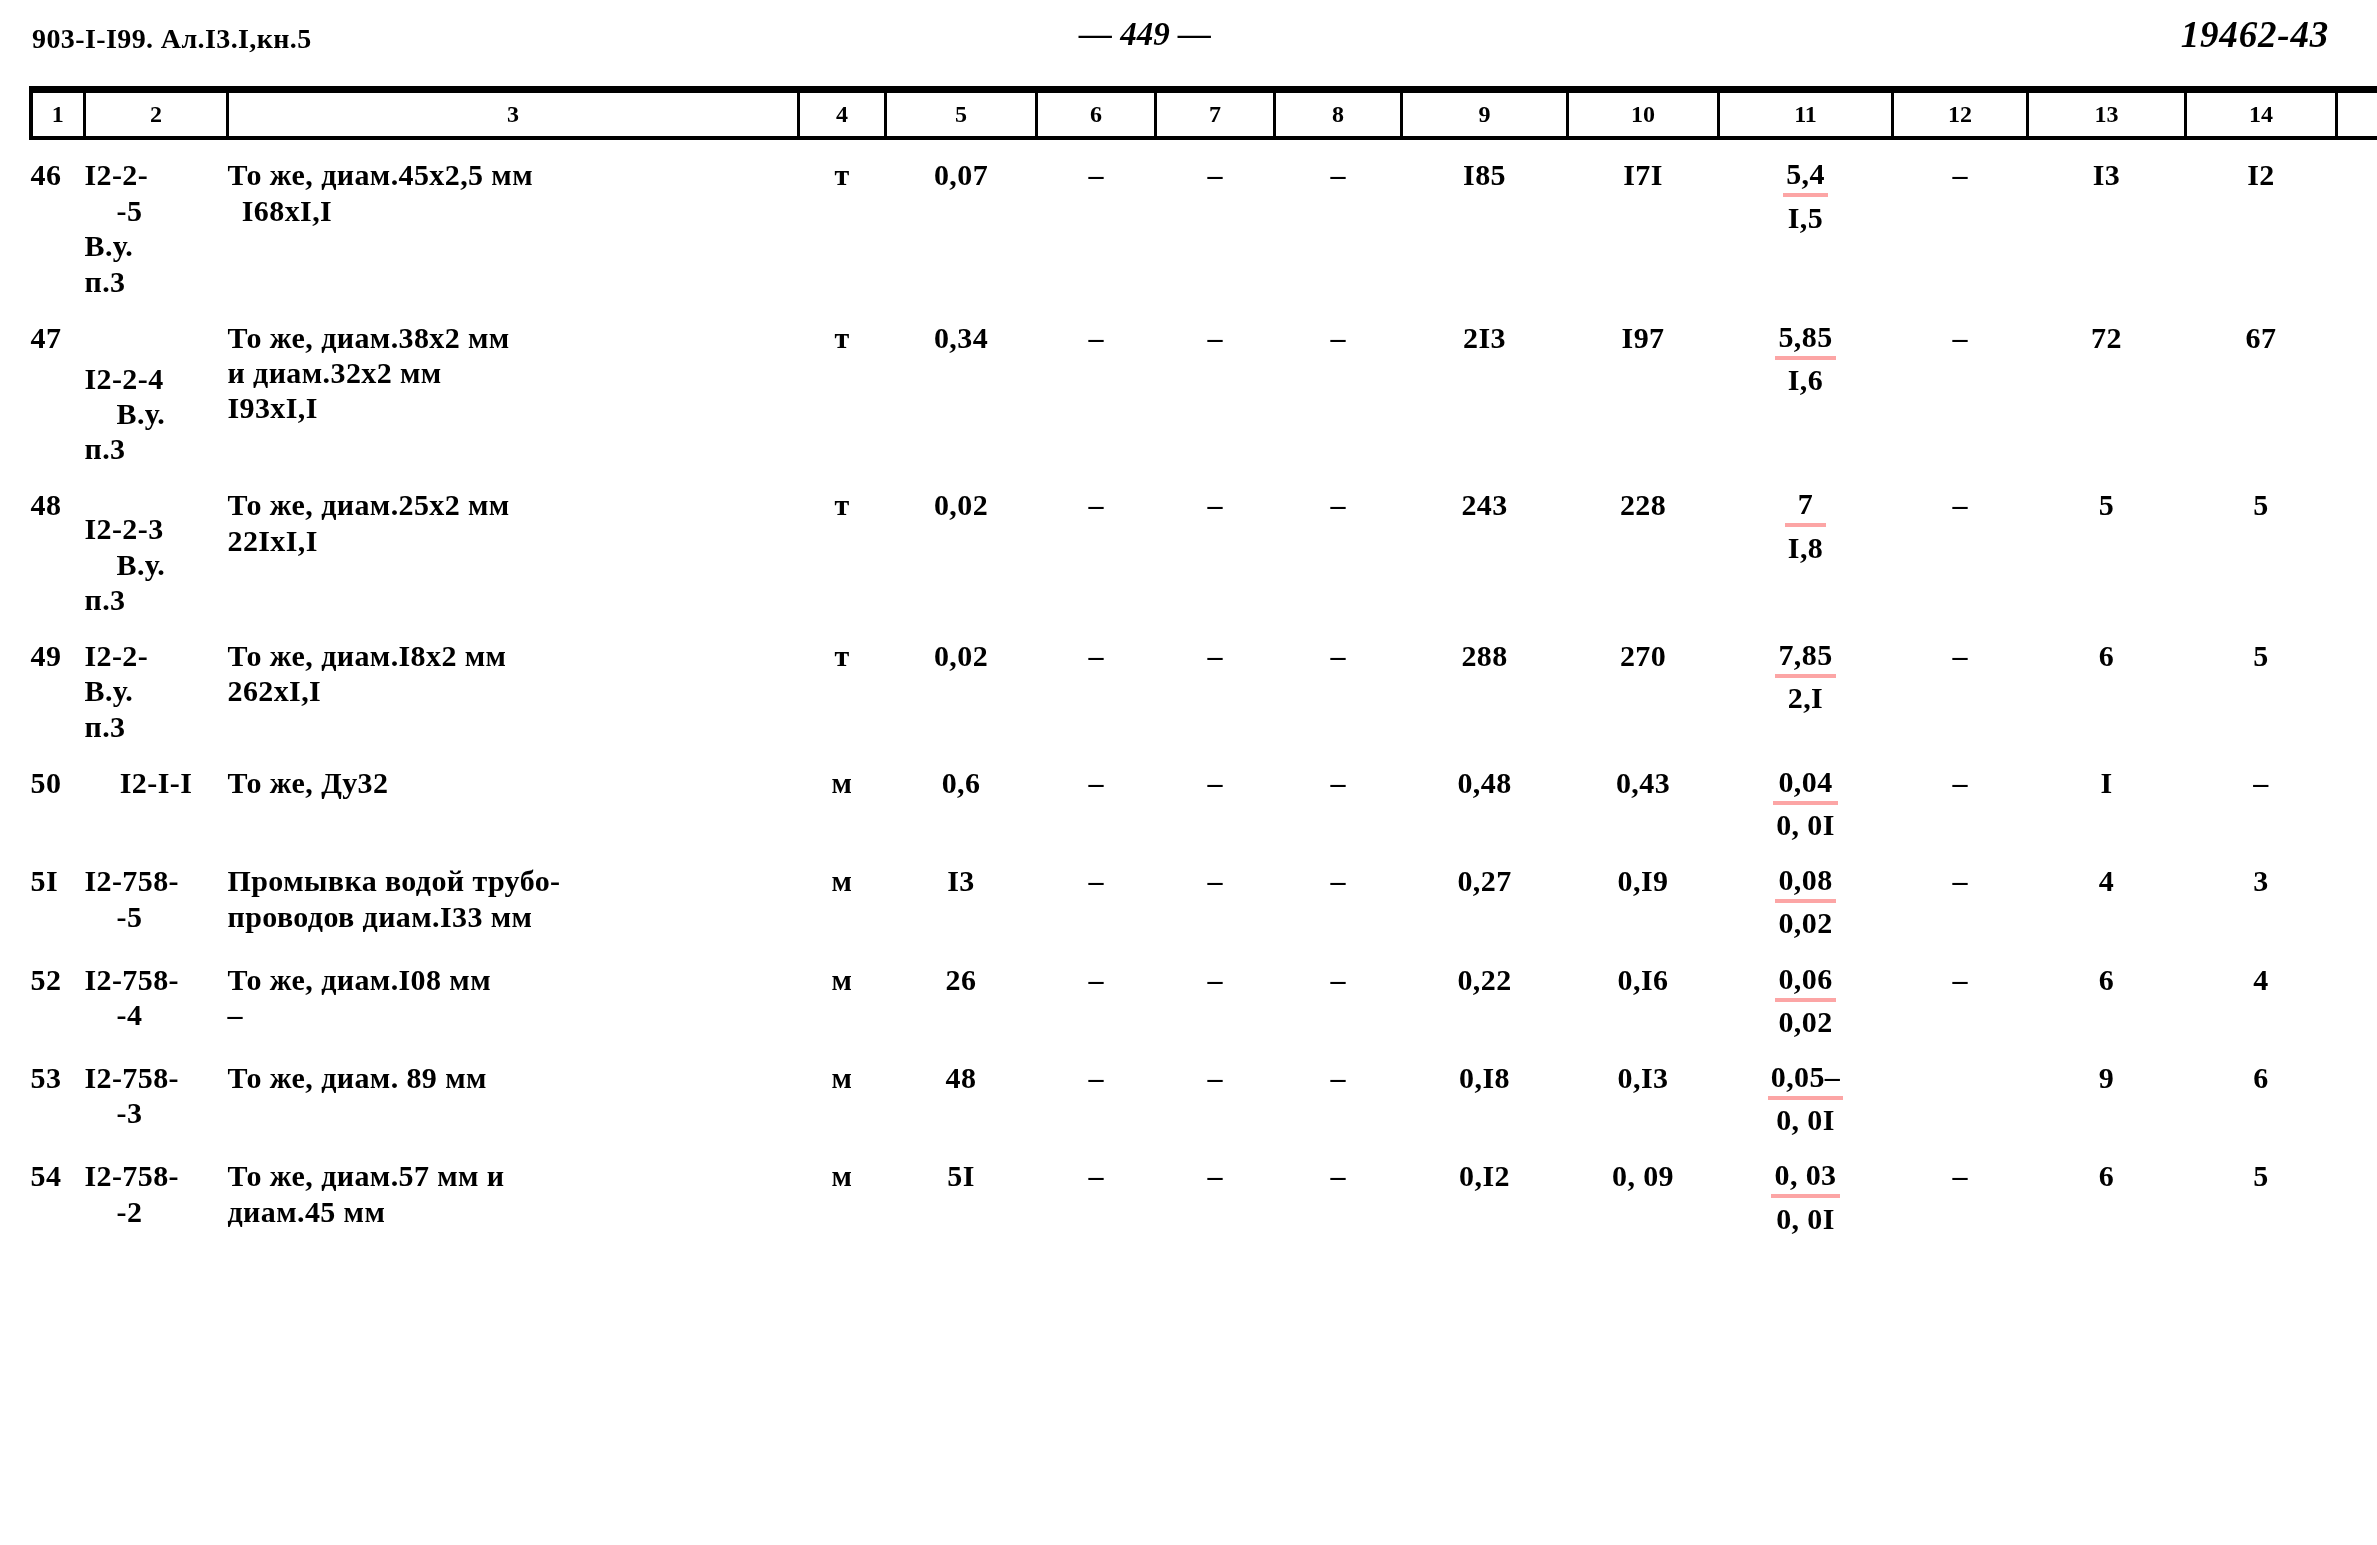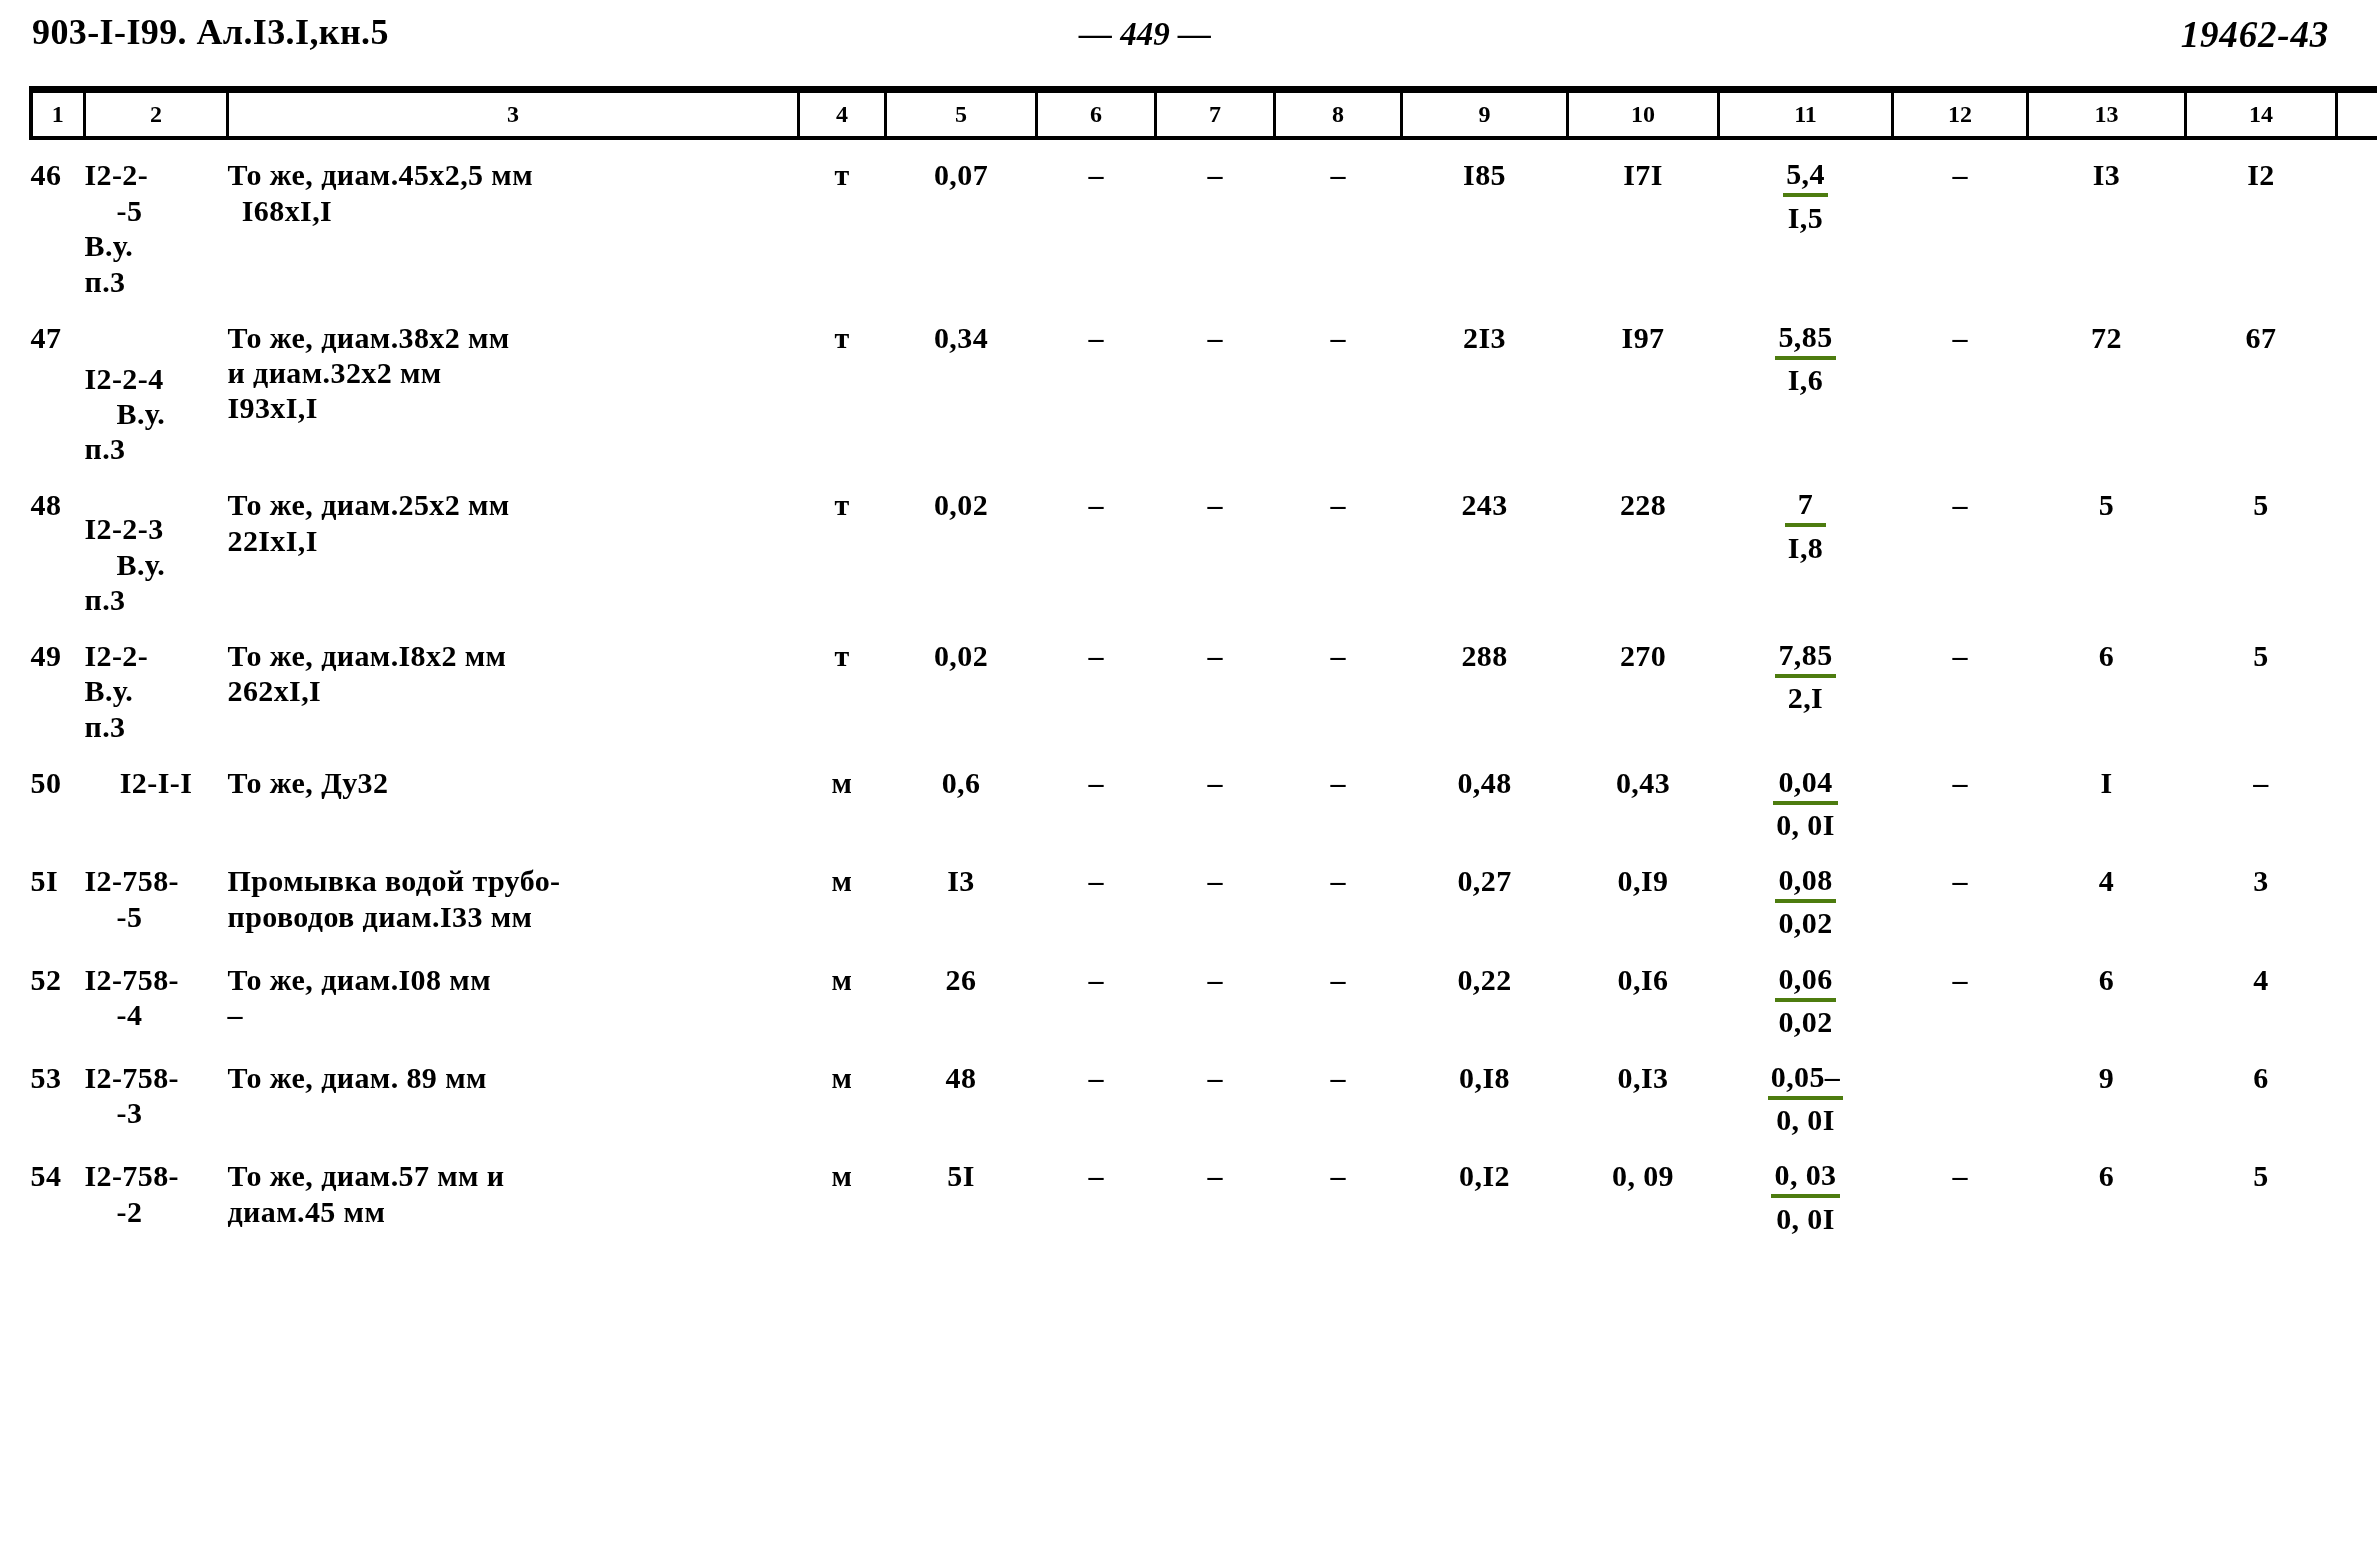--- a/index.html
+++ b/index.html
@@ -20,22 +20,22 @@
   .page-header {
     position: absolute;
     top: 11px;
     left: 0;
     width: 2377px;
     height: 55px;
   }
   .doc-code {
     position: absolute;
     left: 32px;
-    top: 0;
-    font-size: 36px;
+    top: 12px;
+    font-size: 28px;
     font-weight: bold;
     letter-spacing: 0.4px;
     white-space: nowrap;
   }
   .page-number {
     position: absolute;
     left: 1079px;
     top: 4.8px;
     font-size: 33px;
     font-weight: bold;
@@ -109,21 +109,21 @@
   .indent-2 { display: block; padding-left: 14.3px; }
 
   
   .frac {
     display: inline-block;
     text-align: center;
     line-height: 1.15;
   }
   .frac .top {
     display: block;
-    border-bottom: 4px solid #4d7c0f;
+    border-bottom: 4px solid #fca5a5;
     padding: 0 3.2px 1.6px 3.2px;
   }
   .frac .bot {
     display: block;
     padding: 3.2px 3.2px 0 3.2px;
   }
 
   
   .c-num, .c-code, .c-desc, .c-unit, .c-val { letter-spacing: 0.4px; }
 </style>

